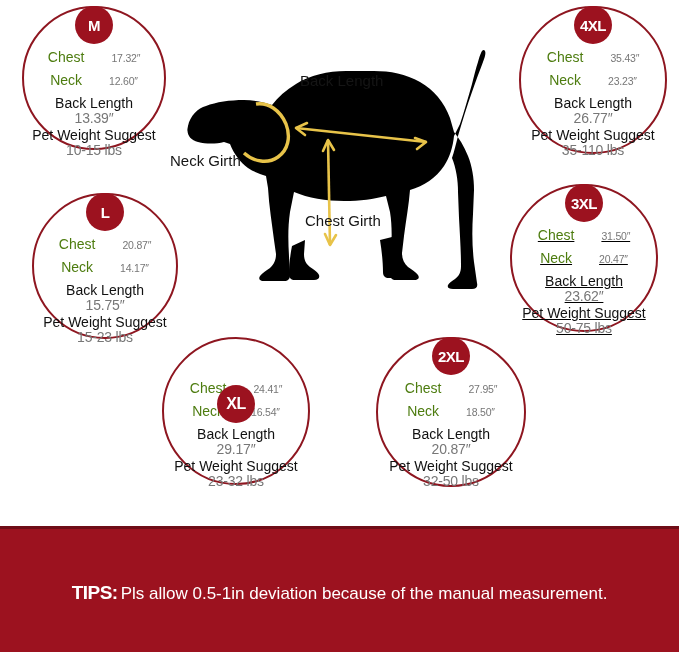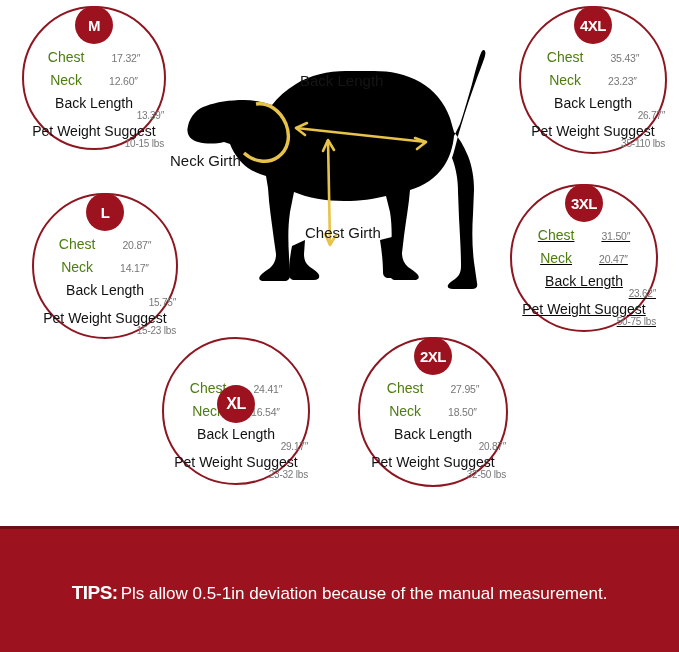--- a/index.html
+++ b/index.html
@@ -72,47 +72,46 @@
     letter-spacing: -0.2px;
     margin-left: 20px;
   }
   .blk-key {
     font-size: 14px;
     color: #111111;
     display: block;
     margin-bottom: 1px;
   }
   .blk-val {
-    font-size: 10px;
+    font-size: 14px;
     color: #777777;
     display: block;
     margin-bottom: 3px;
     letter-spacing: -0.2px;
-    text-align: right;
   }
 
   
   .dog-wrap {
     position: absolute;
     left: 168px;
     top: 40px;
     width: 330px;
     height: 250px;
   }
   .dog-wrap svg { display: block; }
 
   .diagram-label {
     position: absolute;
     font-size: 15px;
     color: #151515;
     white-space: nowrap;
   }
   #label-back-length { left: 300px; top: 72px; }
   #label-neck-girth  { left: 170px; top: 152px; }
-  #label-chest-girth { left: 305px; top: 224px; }
+  #label-chest-girth { left: 305px; top: 212px; }
 
   
   #tips-banner {
     position: absolute;
     left: 0;
     top: 526px;
     width: 679px;
     height: 126px;
     background: #9c121f;
     border-top: 3px solid #6f0d17;
@@ -313,21 +312,21 @@
         <span class="row-key">Neck</span>
         <span class="row-val">16.54″</span>
       </div>
       <span class="blk-key">Back Length</span>
       <span class="blk-val">29.17″</span>
       <span class="blk-key">Pet Weight Suggest</span>
       <span class="blk-val">23-32 lbs</span>
     </div>
   </div>
 
-  <div class="size-circle" style="left:358px; top:337px; width:150px; height:150px;">
+  <div class="size-circle" style="left:376px; top:337px; width:150px; height:150px;">
     <div class="size-badge">2XL</div>
     <div class="circle-body">
       <div class="row">
         <span class="row-key">Chest</span>
         <span class="row-val">27.95″</span>
       </div>
       <div class="row">
         <span class="row-key">Neck</span>
         <span class="row-val">18.50″</span>
       </div>

